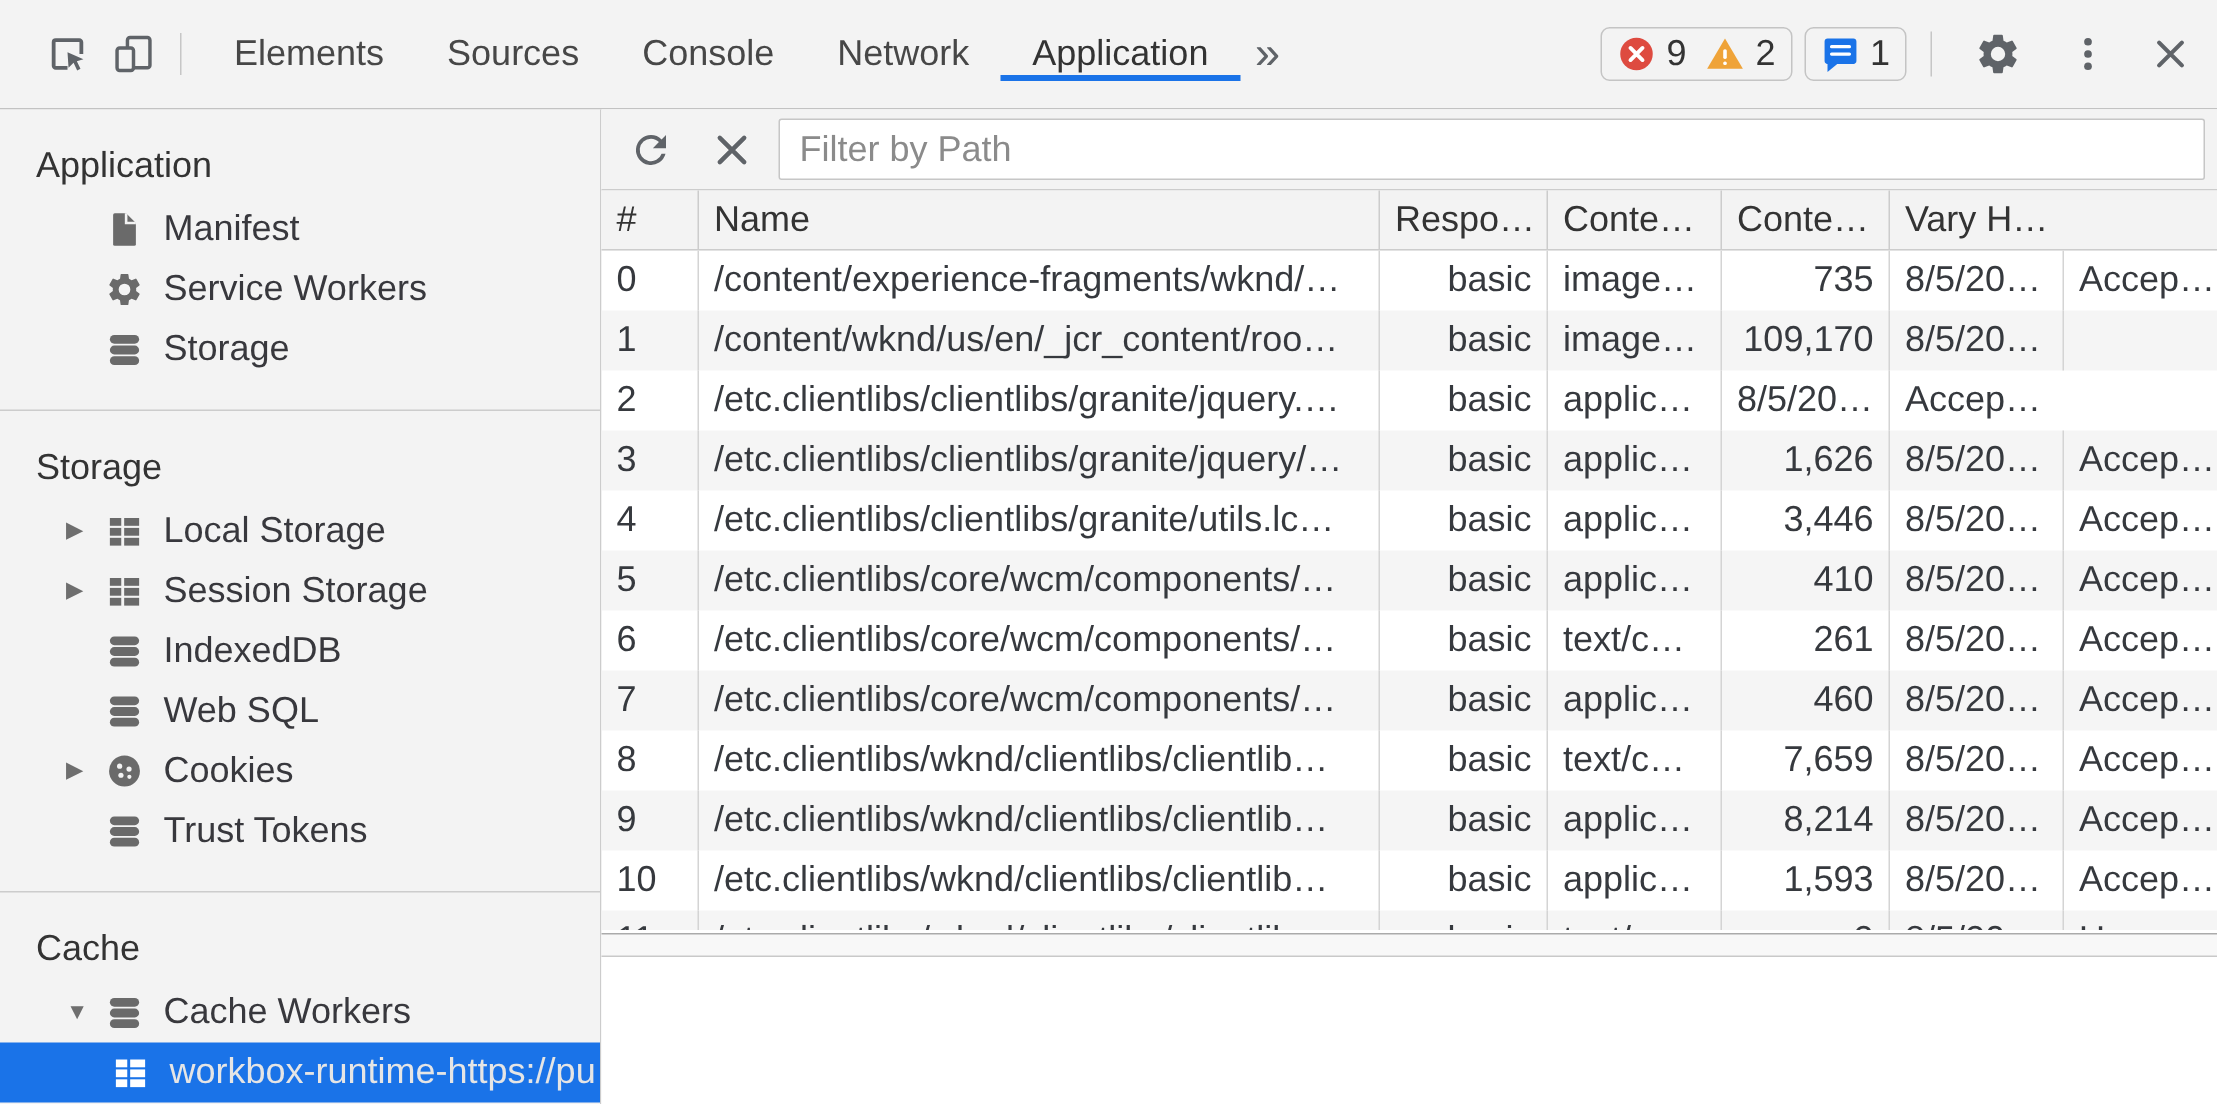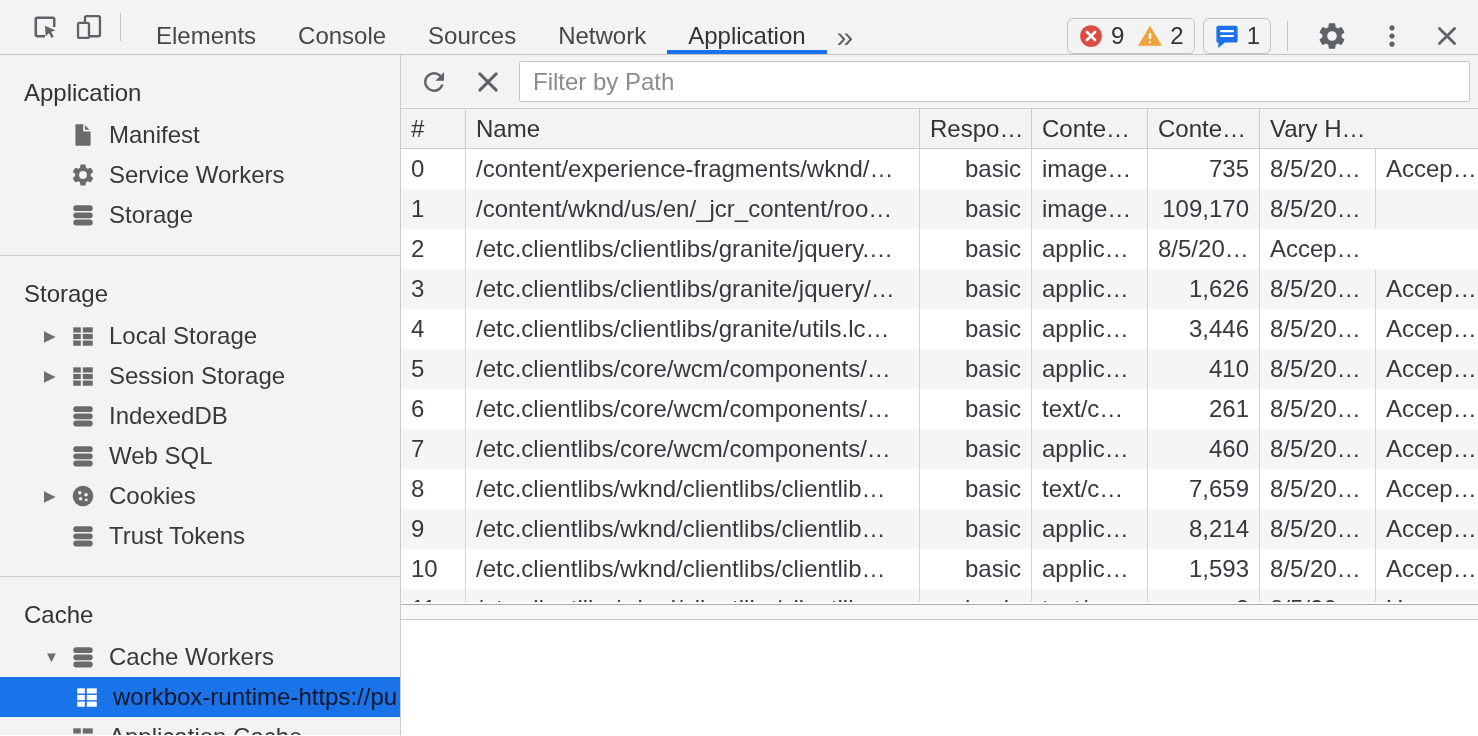--- a/index.html
+++ b/index.html
@@ -8,22 +8,22 @@
     width:1478px; height:736px; overflow:hidden;
     font-family:"Liberation Sans","DejaVu Sans",sans-serif;
     background:#fff; color:#333;
     --accent:#1a73e8; --bar-bg:#f3f3f3; --border:#cccccc;
     --error-red:#de4b40; --warn-orange:#efa338; --msg-blue:#1a73e8;
   }
   svg { display:block; width:100%; height:100%; }
 
   
   .tabbar {
-    height:55px; background:var(--bar-bg); border-bottom:1px solid #c2c2c2;
-    display:flex; align-items:flex-end;
+    height:73px; background:var(--bar-bg); border-bottom:1px solid #c2c2c2;
+    display:flex; align-items:center;
   }
   .tabbar .tool-icon { width:30px; height:30px; color:#5f6368; align-self:center; cursor:pointer; }
   .icon-inspect { margin-left:30px; }
   .icon-device { margin-left:14px; }
   .vsep { width:1px; height:28px; background:#c6c6c6; align-self:center; margin:0 14px 0 16px; }
   .tab {
     display:flex; align-items:center; padding:4px 21px 0 21px;
     font-size:24px; color:#474747; border-bottom:4px solid transparent; cursor:pointer;
     white-space:nowrap;
   }
@@ -55,21 +55,21 @@
   .section-title { font-size:24px; color:#333; padding:24px 0 8px 24px; }
   .srow {
     display:flex; align-items:center; height:40px; padding-left:44px;
     font-size:24px; color:#38383d; white-space:nowrap; cursor:pointer; overflow:hidden;
   }
   .srow .expander {
     width:26px; flex-shrink:0; font-size:15px; color:#6e6e6e; text-align:left; line-height:40px;
   }
   .srow .sicon { width:26px; height:26px; color:#6a6a6a; margin-right:13px; flex-shrink:0; }
   .srow.child { padding-left:48px; }
-  .srow.selected { background:var(--accent); color:#0f172a; }
+  .srow.selected { background:var(--accent); color:#e5e5e5; }
   .srow.selected .sicon { color:#fff; }
 
   
   .toolbar {
     height:54px; background:var(--bar-bg); border-bottom:1px solid var(--border);
     display:flex; align-items:center; padding:0 8px 0 18px; flex-shrink:0;
   }
   .tbtn { width:30px; height:30px; color:#5f6368; cursor:pointer; flex-shrink:0; }
   .tbtn + .tbtn { margin-left:24px; }
   .filter {
@@ -118,22 +118,22 @@
     </span>
   <span class="tool-icon icon-device">
       <svg viewBox="0 0 26 26">
         <rect x="9.5" y="3.5" width="13" height="17.5" rx="1.5" fill="none" stroke="currentColor" stroke-width="2"></rect>
         <rect x="3.5" y="9.5" width="9.5" height="13" rx="1.5" fill="#f3f3f3" stroke="currentColor" stroke-width="2"></rect>
       </svg>
     </span>
   <span class="vsep"></span>
 
   <div class="tab">Elements</div>
+  <div class="tab">Sources</div>
   <div class="tab">Console</div>
-  <div class="tab">Sources</div>
   <div class="tab">Network</div>
   <div class="tab selected">Application</div>
   <div class="more-tabs">»</div>
 
   <div class="tab-right">
     <div class="badge-group">
       <span class="badge-icon">
           <svg viewBox="0 0 24 24">
             <circle cx="12" cy="12" r="10" fill="var(--error-red)"></circle>
             <path d="M8.3 8.3l7.4 7.4M15.7 8.3l-7.4 7.4" stroke="#fff" stroke-width="2.4" stroke-linecap="round"></path>

